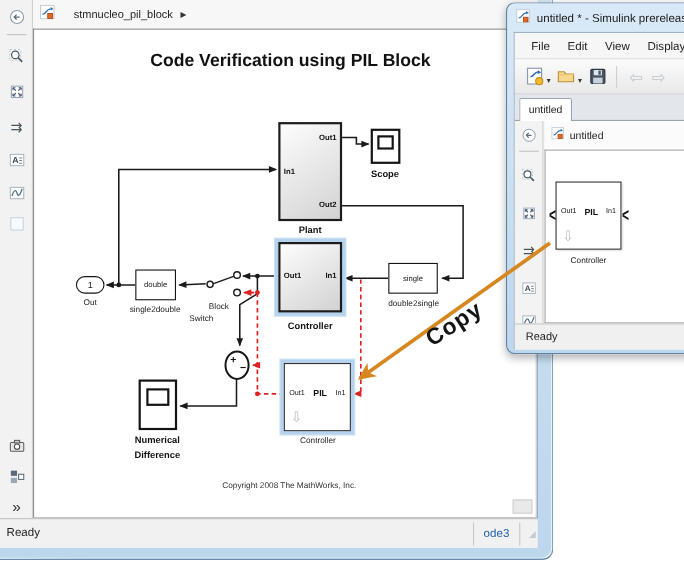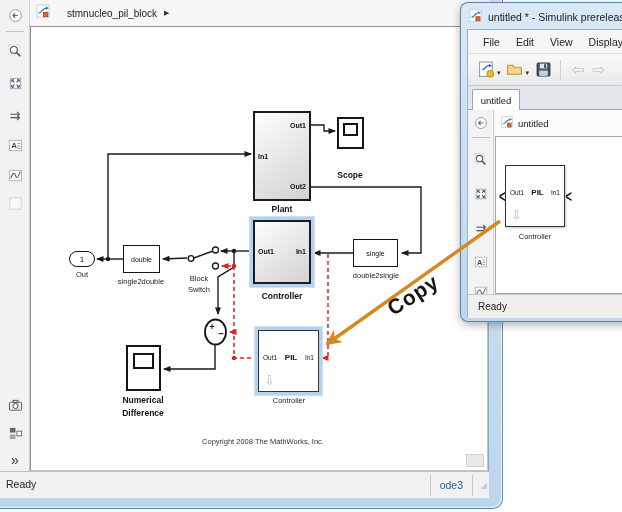--- a/index.html
+++ b/index.html
@@ -162,20 +162,21 @@
               <rect x="9.5" y="5.5" width="5" height="5" fill="#fff" stroke="#5a6a7a"></rect>
             </svg>
           </div>
         <div class="pal-ic" style="top:449px">
             <span class="glyph" style="font-size:14px;color:#333">»</span>
           </div>
       </div>
 
       <div class="canvas-main">
 
+        <div class="dg-title">Code Verification using PIL Block</div>
 
         <svg class="wires" viewBox="0 0 458 445">
           <defs>
             <marker id="mb" markerUnits="userSpaceOnUse" markerWidth="9" markerHeight="8" refX="7" refY="3.5" orient="auto">
                 <path d="M0.5,0.5L8,3.5L0.5,6.5z" fill="#1a1a1a"></path>
               </marker>
             <marker id="mr" markerUnits="userSpaceOnUse" markerWidth="9" markerHeight="8" refX="7" refY="3.5" orient="auto">
                 <path d="M0.5,0.5L8,3.5L0.5,6.5z" fill="#e02020"></path>
               </marker>
           </defs>
@@ -219,39 +220,39 @@
         <div class="blk-sub" style="left:222px;top:84px;width:58px;height:90px">
           <span class="port pl" style="top:40px">In1</span>
           <span class="port pr" style="top:9px">Out1</span>
           <span class="port pr" style="bottom:9px">Out2</span>
         </div>
         <div class="lblB" style="left:216px;top:177px;width:70px">Plant</div>
 
         <div class="blk-scope" style="left:306px;top:90px;width:27px;height:32px">
           <div class="scope-screen" style="width:15px;height:13px"></div>
         </div>
-        <div class="lblB" style="left:288px;top:143px;width:62px">Scope</div>
+        <div class="lblB" style="left:288px;top:126px;width:62px">Scope</div>
 
         <div class="blk-sub sel" style="left:222px;top:193px;width:58px;height:64px">
           <span class="port pl" style="top:26px">Out1</span>
           <span class="port pr" style="top:26px">In1</span>
         </div>
         <div class="lblB" style="left:214px;top:264px;width:74px">Controller</div>
 
         <div class="blk-box" style="left:322px;top:212px;width:45px;height:28px">single</div>
         <div class="lblR" style="left:300px;top:244px;width:90px">double2single</div>
 
         <div class="blk-box" style="left:92px;top:218px;width:37px;height:28px">double</div>
         <div class="lblR" style="left:70px;top:250px;width:80px">single2double</div>
 
         <div class="blk-oval" style="left:38px;top:224px;width:26px;height:16px">1</div>
         <div class="lblR" style="left:38px;top:243px;width:26px">Out</div>
 
         <div class="lblR" style="left:146px;top:247px;width:44px">Block</div>
-        <div class="lblR" style="left:146px;top:258px;width:44px">Switch</div>
+        <div class="lblR" style="left:130px;top:258px;width:44px">Switch</div>
 
         <div class="blk-scope" style="left:95px;top:318px;width:35px;height:46px">
           <div class="scope-screen" style="left:5px;top:6px;width:21px;height:16px"></div>
         </div>
         <div class="lblB" style="left:72px;top:368px;width:80px">Numerical</div>
         <div class="lblB" style="left:72px;top:381px;width:80px">Difference</div>
 
         <div class="blk-pil sel" style="left:227px;top:303px;width:61px;height:62px">
           <div class="pil-row">
             <span class="pil-sm">Out1</span>

